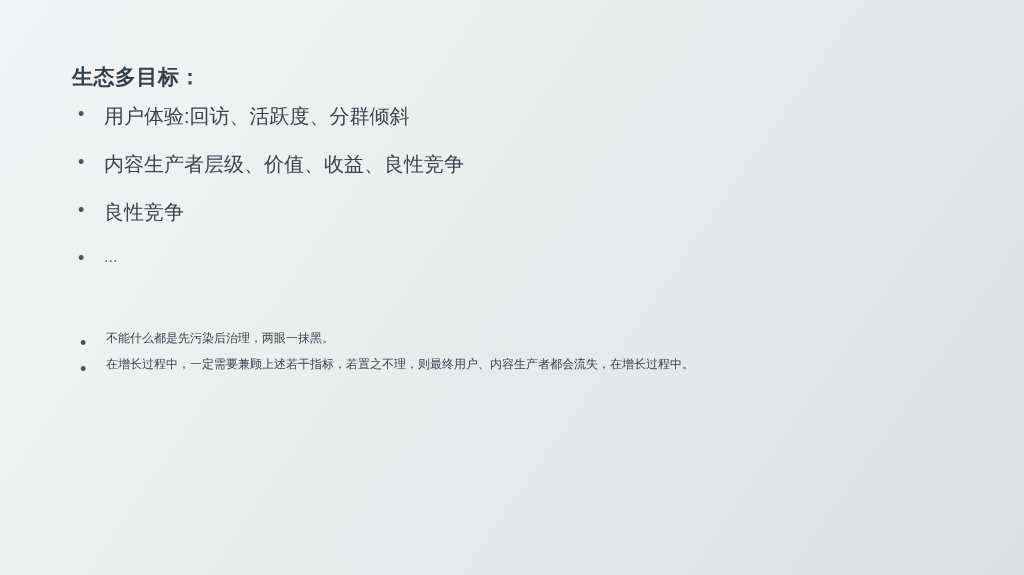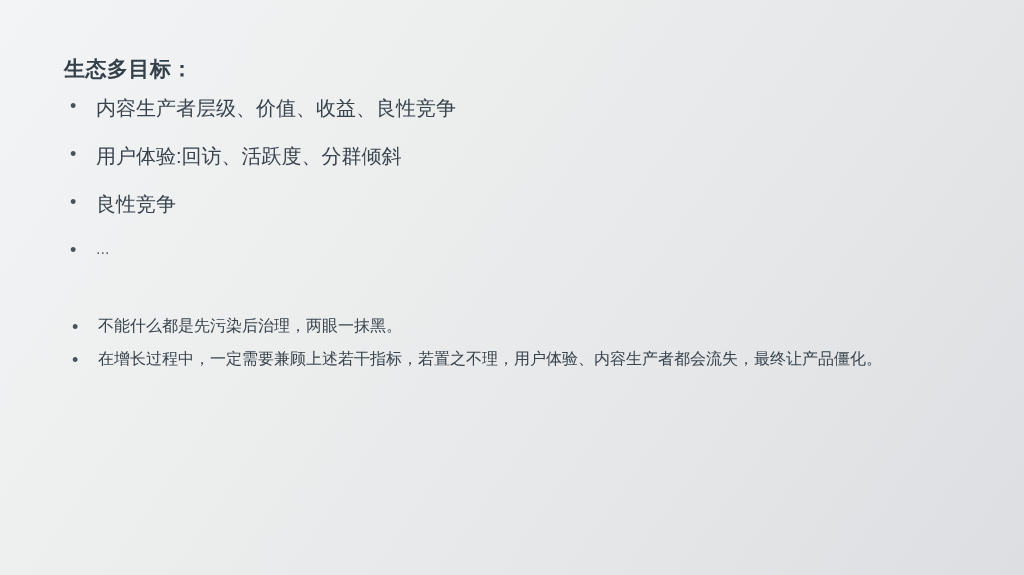--- a/index.html
+++ b/index.html
@@ -15,21 +15,21 @@
   }
   .slide {
     position: relative;
     width: 1024px;
     height: 575px;
     box-sizing: border-box;
     background: linear-gradient(125deg, #f3f4f5 0%, #eceded 38%, #e4e6e8 70%, #dcdee1 100%);
     padding: 46px 56px 0 56px;
   }
   .section {
-    margin: 8px;
+    margin: 16px;
   }
   .section-title {
     font-size: 21px;
     font-weight: bold;
     color: #33404a;
     letter-spacing: 0.5px;
     margin: 0 0 10px 0;
     line-height: 1.4;
   }
   .bullet-list {
@@ -61,49 +61,49 @@
     font-size: 16px;
     color: #5a646d;
   }
   .spacer {
     height: 26px;
   }
   .group-insight .section-title {
     margin-bottom: 12px;
   }
   .group-insight .bullet-item {
-    font-size: 16px;
+    font-size: 12px;
     line-height: 1.65;
     margin-bottom: 6px;
     padding-left: 34px;
     text-align: left;
     max-width: 930px;
   }
   .group-insight .bullet-item::before {
     left: 8px;
     top: 1px;
   }
 </style>
 </head>
 <body>
 
 <div class="slide">
 
   <div class="section group-eco">
     <div class="section-title">生态多目标：</div>
     <ul class="bullet-list">
+      <li class="bullet-item">用户体验:回访、活跃度、分群倾斜</li>
       <li class="bullet-item">内容生产者层级、价值、收益、良性竞争</li>
-      <li class="bullet-item">用户体验:回访、活跃度、分群倾斜</li>
       <li class="bullet-item">良性竞争</li>
       <li class="bullet-item small-ellipsis">...</li>
     </ul>
   </div>
 
   <div class="spacer"></div>
 
   <div class="section group-insight">
     <ul class="bullet-list">
       <li class="bullet-item">不能什么都是先污染后治理，两眼一抹黑。</li>
-      <li class="bullet-item">在增长过程中，一定需要兼顾上述若干指标，若置之不理，用户体验、内容生产者都会流失，最终让产品僵化。</li>
+      <li class="bullet-item">在增长过程中，一定需要兼顾上述若干指标，若置之不理，则最终用户、内容生产者都会流失，在增长过程中。</li>
     </ul>
   </div>
 
 </div>
 
 </body></html>

